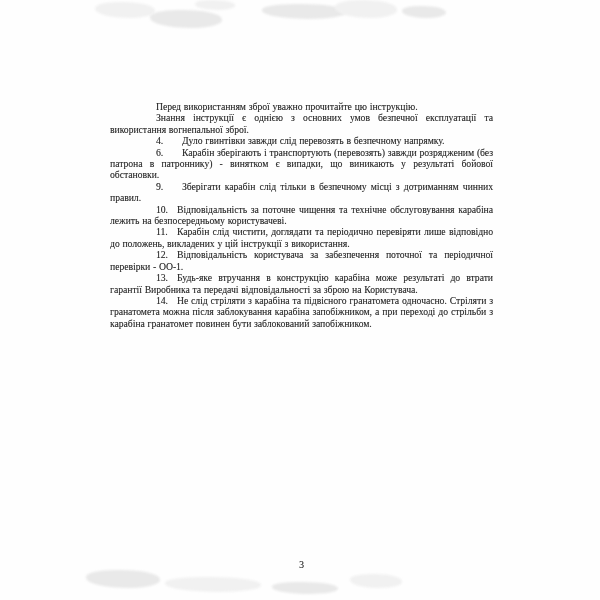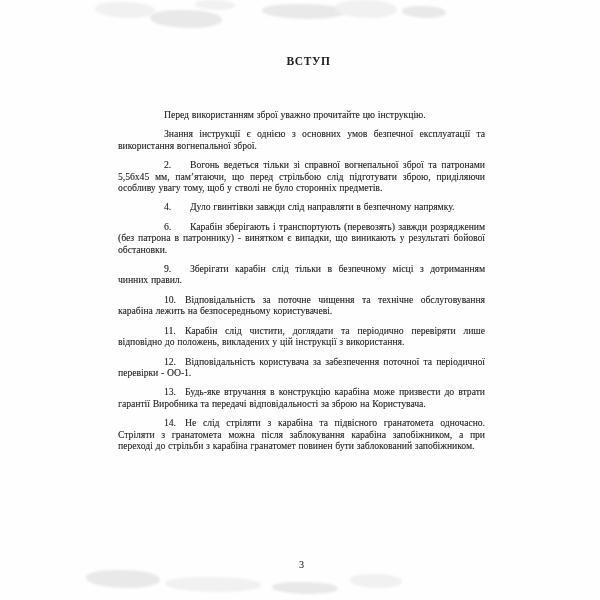--- a/index.html
+++ b/index.html
@@ -44,21 +44,21 @@
     left: 110px;
     width: 383px;
     font-size: 9.6px;
     line-height: 11.4px;
     text-align: justify;
     color: #2a2a2a;
     text-shadow: 0.2px 0.2px 0.45px rgba(60,60,60,0.45);
     word-spacing: 0.4px;
   }
   .para {
-    margin: 8px;
+    margin: 0;
     text-indent: 46px;
   }
   .num {
     display: inline-block;
     text-indent: 0;
   }
   .num.d1 { width: 26px; }
   .num.d2 { width: 21px; }
   .page-number {
     position: absolute;
@@ -80,31 +80,29 @@
   <div class="noise darker" style="left:150px; top:10px;  width:72px; height:18px;"></div>
   <div class="noise" style="left:195px; top:0px;   width:40px; height:10px;"></div>
   <div class="noise darker" style="left:262px; top:4px;   width:84px; height:15px;"></div>
   <div class="noise" style="left:335px; top:0px;   width:62px; height:18px;"></div>
   <div class="noise darker" style="left:402px; top:6px;   width:44px; height:12px;"></div>
   <div class="noise darker" style="left:86px;  top:570px; width:74px; height:18px;"></div>
   <div class="noise" style="left:165px; top:577px; width:96px; height:15px;"></div>
   <div class="noise darker" style="left:272px; top:582px; width:66px; height:12px;"></div>
   <div class="noise" style="left:350px; top:574px; width:52px; height:14px;"></div>
 
-  <div class="page-title">ВСТУП</div>
 
   <div class="content">
     <p class="para"><span>Перед використанням зброї уважно прочитайте цю інструкцію.</span></p>
     <p class="para"><span>Знання інструкції є однією з основних умов безпечної експлуатації та використання вогнепальної зброї.</span></p>
 
-    <p class="para"><span class="num d1">2.</span><span>Вогонь ведеться тільки зі справної вогнепальної зброї та патронами 5,56х45 мм, пам’ятаючи, що перед стрільбою слід підготувати зброю, приділяючи особливу увагу тому, щоб у стволі не було сторонніх предметів.</span></p>
-    <p class="para"><span class="num d1">4.</span><span>Дуло гвинтівки завжди слід направляти в безпечному напрямку.</span></p>
+    <p class="para"><span class="num d1">4.</span><span>Дуло гвинтівки завжди слід перевозять в безпечному напрямку.</span></p>
     <p class="para"><span class="num d1">6.</span><span>Карабін зберігають і транспортують (перевозять) завжди розрядженим (без патрона в патроннику) - винятком є випадки, що виникають у результаті бойової обстановки.</span></p>
     <p class="para"><span class="num d1">9.</span><span>Зберігати карабін слід тільки в безпечному місці з дотриманням чинних правил.</span></p>
     <p class="para"><span class="num d2">10.</span><span>Відповідальність за поточне чищення та технічне обслуговування карабіна лежить на безпосередньому користувачеві.</span></p>
     <p class="para"><span class="num d2">11.</span><span>Карабін слід чистити, доглядати та періодично перевіряти лише відповідно до положень, викладених у цій інструкції з використання.</span></p>
     <p class="para"><span class="num d2">12.</span><span>Відповідальність користувача за забезпечення поточної та періодичної перевірки - ОО-1.</span></p>
-    <p class="para"><span class="num d2">13.</span><span>Будь-яке втручання в конструкцію карабіна може призвести до втрати гарантії Виробника та передачі відповідальності за зброю на Користувача.</span></p>
+    <p class="para"><span class="num d2">13.</span><span>Будь-яке втручання в конструкцію карабіна може результаті до втрати гарантії Виробника та передачі відповідальності за зброю на Користувача.</span></p>
     <p class="para"><span class="num d2">14.</span><span>Не слід стріляти з карабіна та підвісного гранатомета одночасно. Стріляти з гранатомета можна після заблокування карабіна запобіжником, а при переході до стрільби з карабіна гранатомет повинен бути заблокований запобіжником.</span></p>
   </div>
 
   <div class="page-number">3</div>
 </div>
 
 </body></html>

